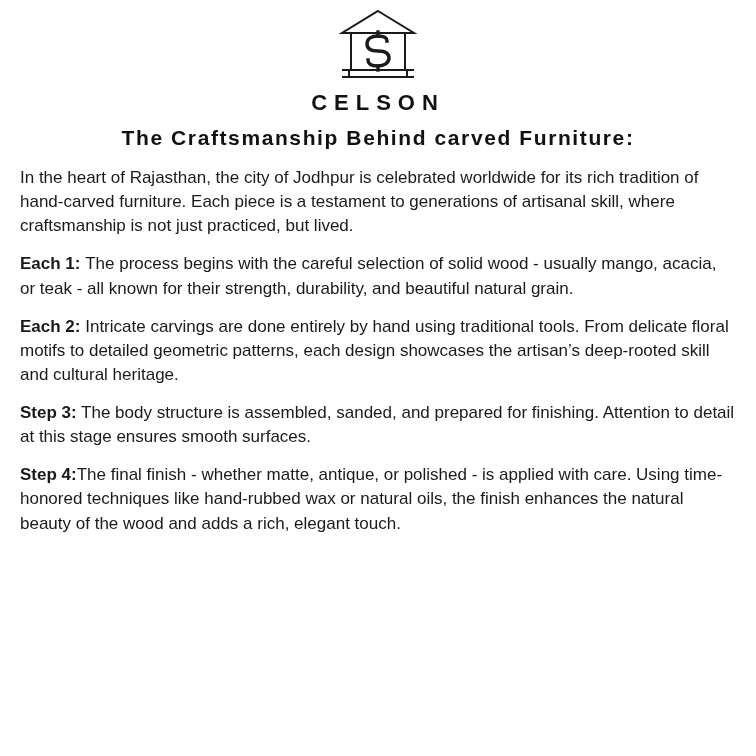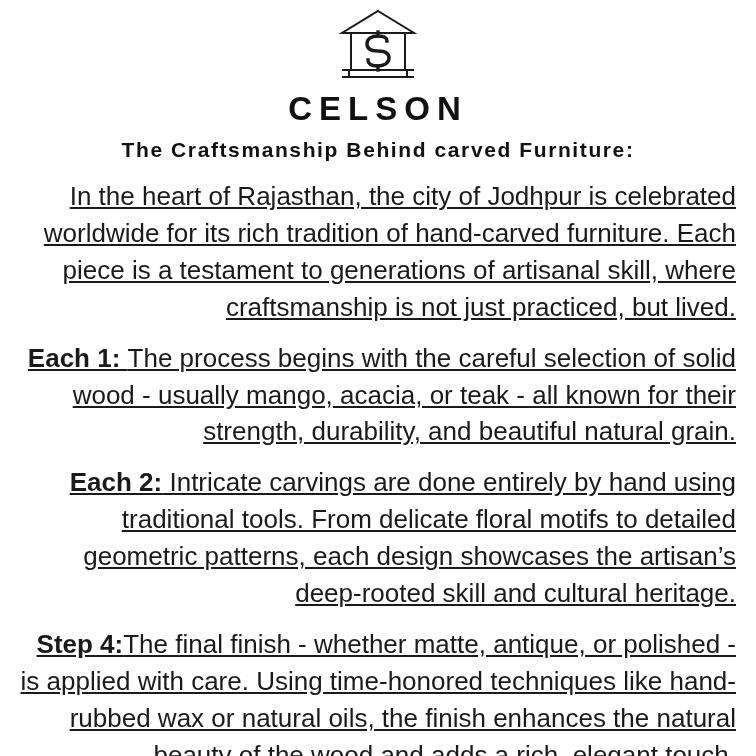--- a/index.html
+++ b/index.html
@@ -23,44 +23,43 @@
     flex-direction: column;
     align-items: center;
   }
   .logo-mark {
     width: 86px;
     height: 78px;
     display: block;
     margin: 2px auto 2px auto;
   }
   .brand {
-    font-size: 33px;
+    font-size: 22px;
     font-weight: bold;
     letter-spacing: 7px;
     text-align: center;
     margin: 2px 0 10px 0;
     color: #111111;
   }
   .headline {
     font-size: 21px;
     font-weight: bold;
     letter-spacing: 1.6px;
     text-align: left;
     margin: 0 0 16px 0;
     color: #111111;
     white-space: nowrap;
   }
   .para {
-    font-size: 26px;
+    font-size: 17px;
     line-height: 1.42;
-    text-align: right;
+    text-align: left;
     margin: 0 0 14px 0;
     max-width: 716px;
     color: #1a1a1a;
-    text-decoration: underline;
   }
   .para.tight {
     margin-bottom: 8px;
   }
   .step-label {
     font-weight: bold;
   }
 </style>
 </head>
 <body>
@@ -93,19 +92,22 @@
   <p class="para">In the heart of Rajasthan, the city of Jodhpur is celebrated worldwide for its rich tradition of hand-carved furniture. Each piece is a testament to generations of artisanal skill, where craftsmanship is not just practiced, but lived.</p>
 
   <p class="para">
     <span class="step-label">Each 1: </span><span> The process begins with the careful selection of solid wood - usually mango, acacia, or teak - all known for their strength, durability, and beautiful natural grain.</span>
   </p>
 
   <p class="para">
     <span class="step-label">Each 2:</span><span> Intricate carvings are done entirely by hand using traditional tools. From delicate floral motifs to detailed geometric patterns, each design showcases the artisan’s deep-rooted skill and cultural heritage.</span>
   </p>
 
+  <p class="para">
+    <span class="step-label">Step 3:</span><span> The body structure is assembled, sanded, and prepared for finishing. Attention to detail at this stage ensures smooth surfaces.</span>
+  </p>
 
   <p class="para tight">
     <span class="step-label">Step 4:</span><span>The final finish - whether matte, antique, or polished - is applied with care. Using time-honored techniques like hand-rubbed wax or natural oils, the finish enhances the natural beauty of the wood and adds a rich, elegant touch.</span>
   </p>
 
 
 </div>
 
 </body></html>

